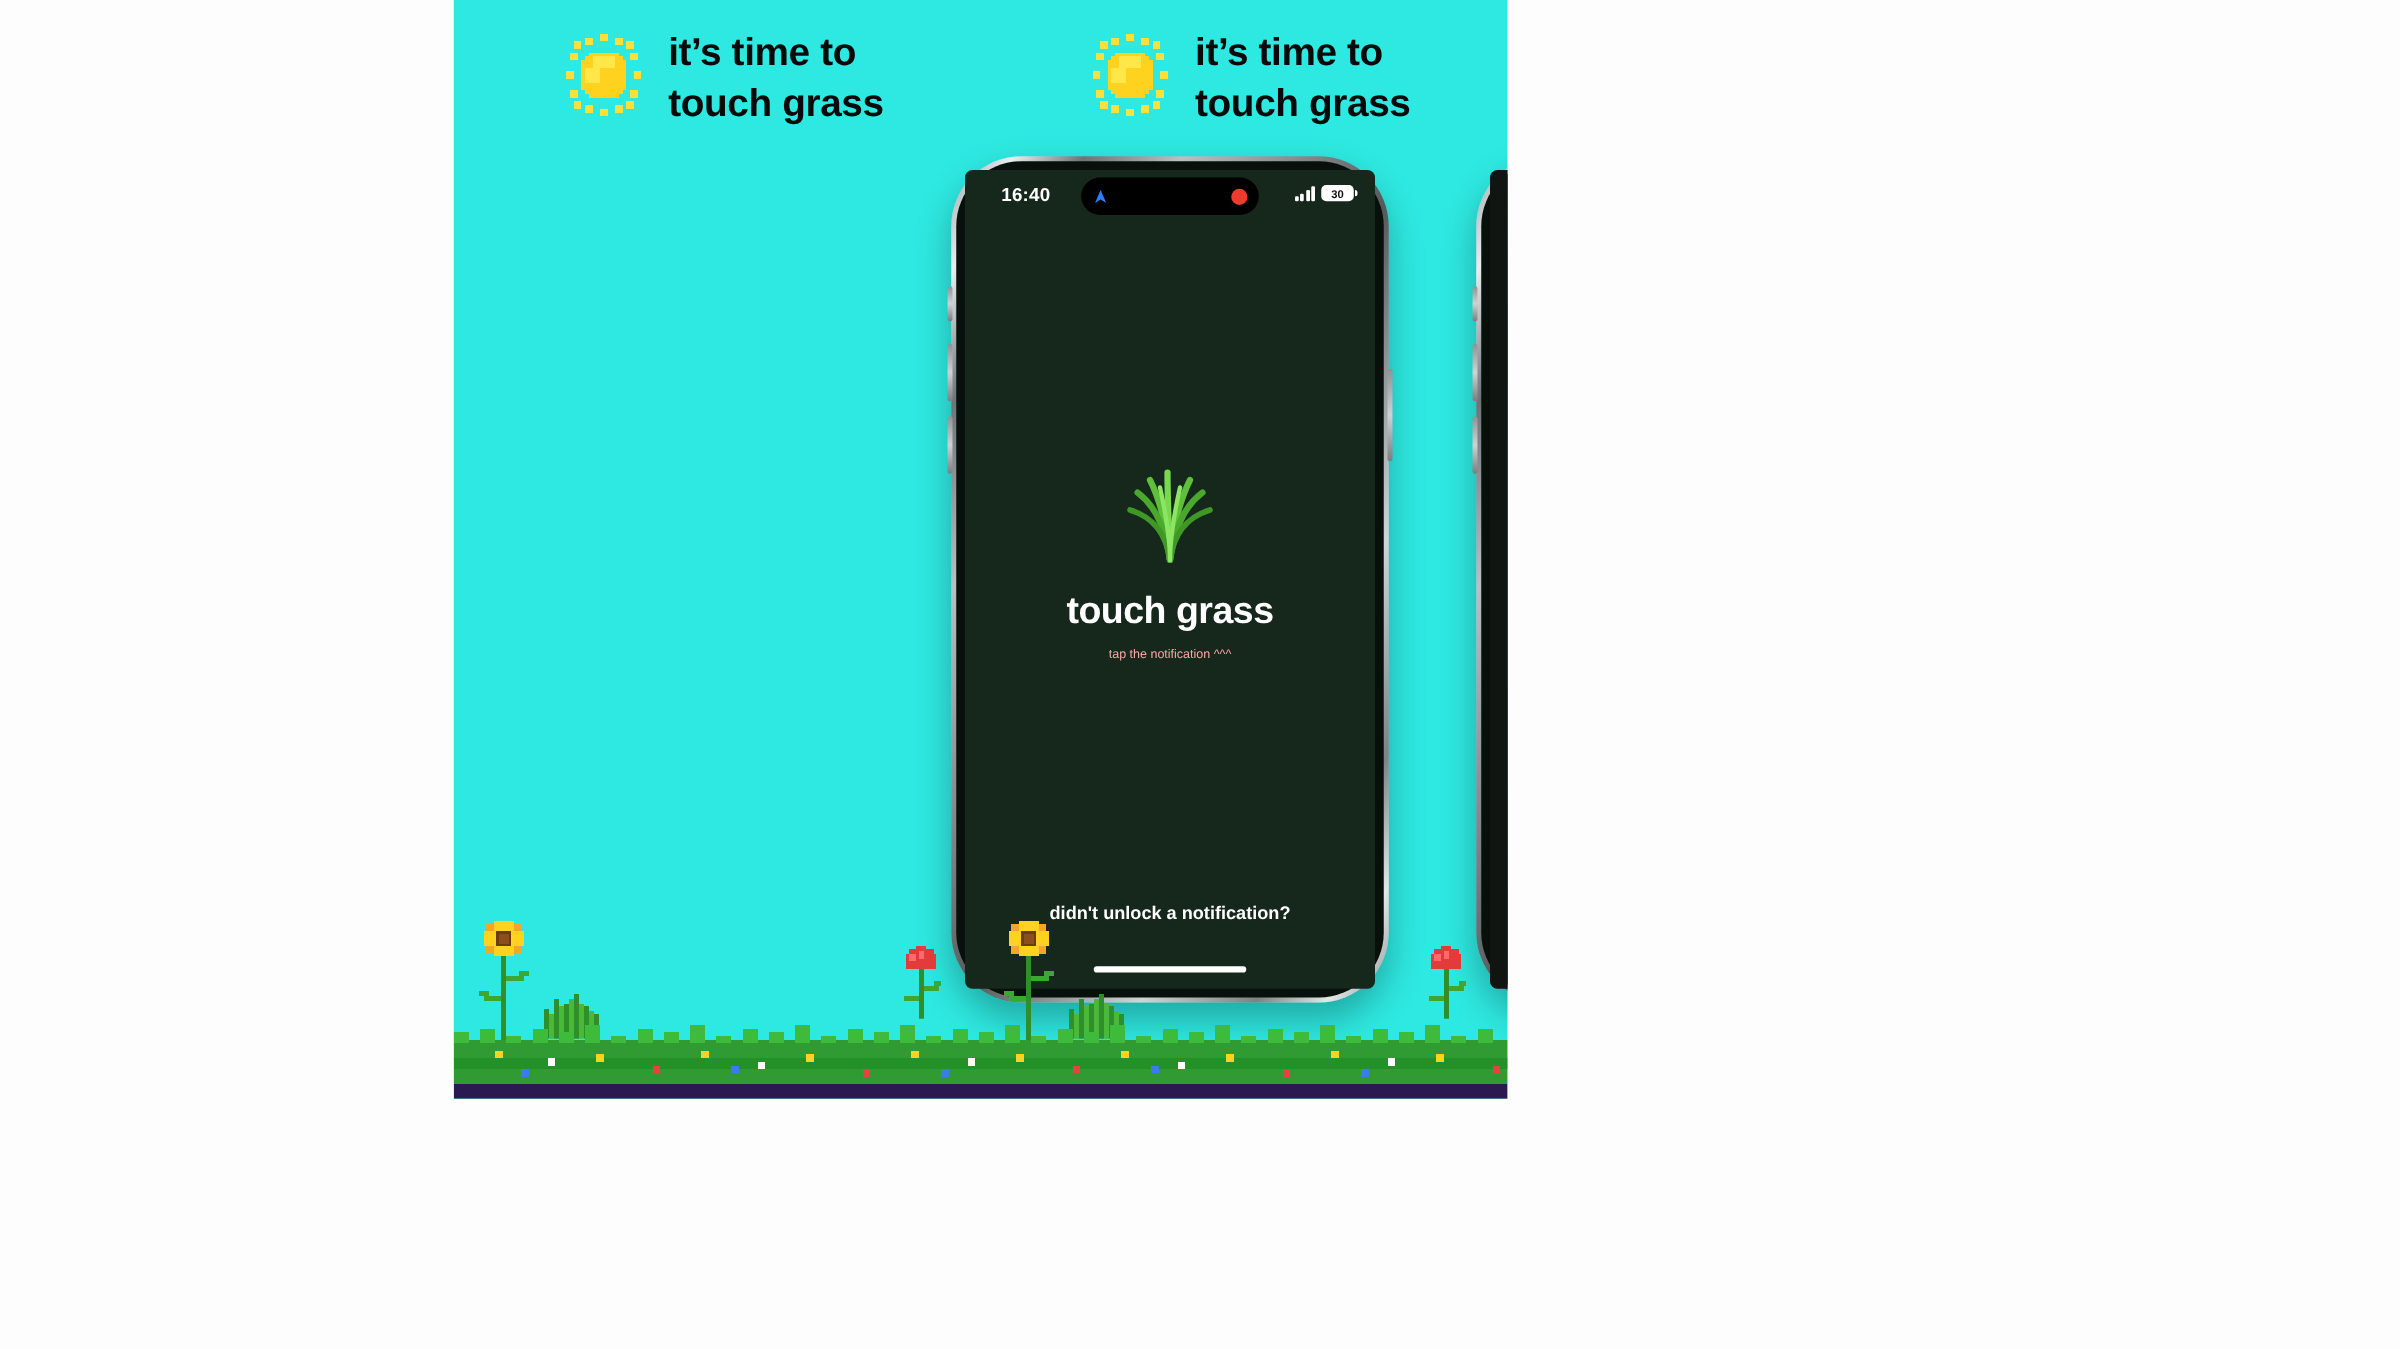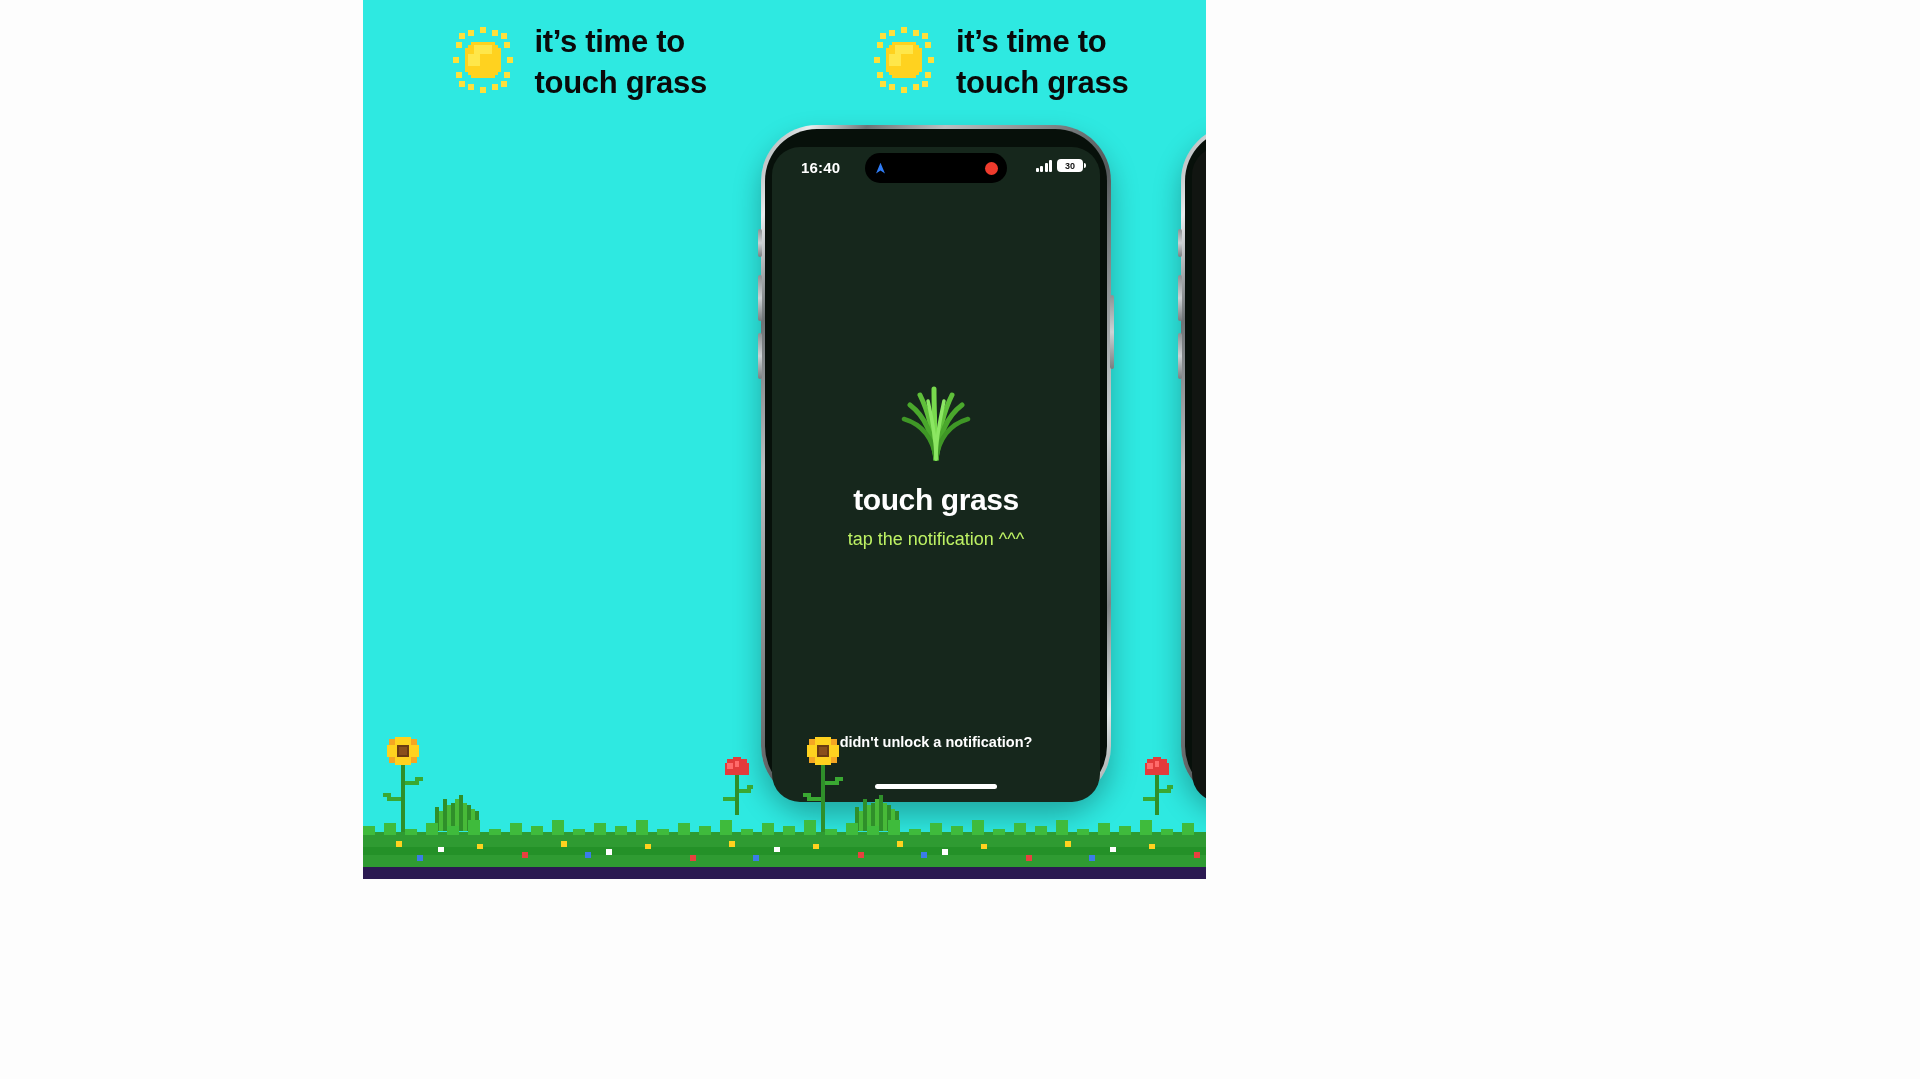--- a/index.html
+++ b/index.html
@@ -33,22 +33,22 @@
     content: ""; position: absolute; inset: 4px; border-radius: 52px;
     background: #07100a;
   }
   .btn-side { position: absolute; background: linear-gradient(180deg,#8d9294,#cdd2d4,#797e80); border-radius: 3px; }
   .btn-side.vol-up { left: -3px; top: 150px; width: 4px; height: 46px; }
   .btn-side.vol-dn { left: -3px; top: 208px; width: 4px; height: 46px; }
   .btn-side.mute   { left: -3px; top: 104px; width: 4px; height: 28px; }
   .btn-side.power  { right: -3px; top: 170px; width: 4px; height: 74px; }
 
   .screen {
-    position: absolute; left: 11px; top: 22px; width: 328px; height: 655px;
-    border-radius: 28px; overflow: hidden; background: #16271c;
+    position: absolute; left: 11px; top: 11px; width: 328px; height: 655px;
+    border-radius: 6px; overflow: hidden; background: #16271c;
   }
   .screen.dark2 { background: #111511; }
 
   
   .statusbar { position: relative; height: 42px; display: flex; align-items: center; color: #fff; }
   .sb-time { position: absolute; left: 29px; top: 12px; font-size: 15px; font-weight: 600; letter-spacing: .2px; }
   .island {
     position: absolute; left: 50%; transform: translateX(-50%); top: 6px;
     width: 142px; height: 30px; border-radius: 16px; background: #000;
     display: flex; align-items: center; justify-content: space-between; padding: 0 9px;
@@ -60,21 +60,21 @@
   .bars i { width: 3px; background: #fff; border-radius: 1px; display: block; }
   .bars i:nth-child(1){height:4px}.bars i:nth-child(2){height:6px}.bars i:nth-child(3){height:9px}.bars i:nth-child(4){height:12px}
   .battery { position: relative; width: 26px; height: 13px; border-radius: 4px; background: #fff; display:flex; align-items:center; justify-content:center; }
   .battery span { font-size: 9px; font-weight: 700; color: #111; }
   .battery:after { content:""; position:absolute; right:-3px; top:4px; width:2px; height:5px; background:#fff; border-radius:0 2px 2px 0; }
 
   
   .p1-body { position: relative; height: 613px; display: flex; flex-direction: column; align-items: center; }
   .grass-icon { margin-top: 196px; width: 92px; height: 76px; }
   .p1-title { margin-top: 22px; font-size: 30px; font-weight: 800; color: #ffffff; letter-spacing: -0.4px; }
-  .p1-sub { margin-top: 12px; font-size: 18px; color: #bef264; }
+  .p1-sub { margin-top: 12px; font-size: 10px; color: #fca5a5; }
   .p1-foot { position: absolute; bottom: 52px; left: 0; width: 100%; text-align: center; font-size: 14.5px; font-weight: 600; color: #ffffff; }
   .home-ind { position: absolute; bottom: 13px; left: 50%; transform: translateX(-50%); width: 122px; height: 5px; border-radius: 3px; background: #fff; }
 
   
   .p2-head { position: relative; height: 44px; display: flex; align-items: center; padding: 0 20px; }
 
   .unlock-title { margin-top: 18px; text-align: center; font-size: 21px; font-weight: 800; color: #ffffff; letter-spacing: -0.3px; }
   .opts { margin-top: 16px; padding: 0 14px; display: flex; flex-direction: column; gap: 12px; }
 
   

